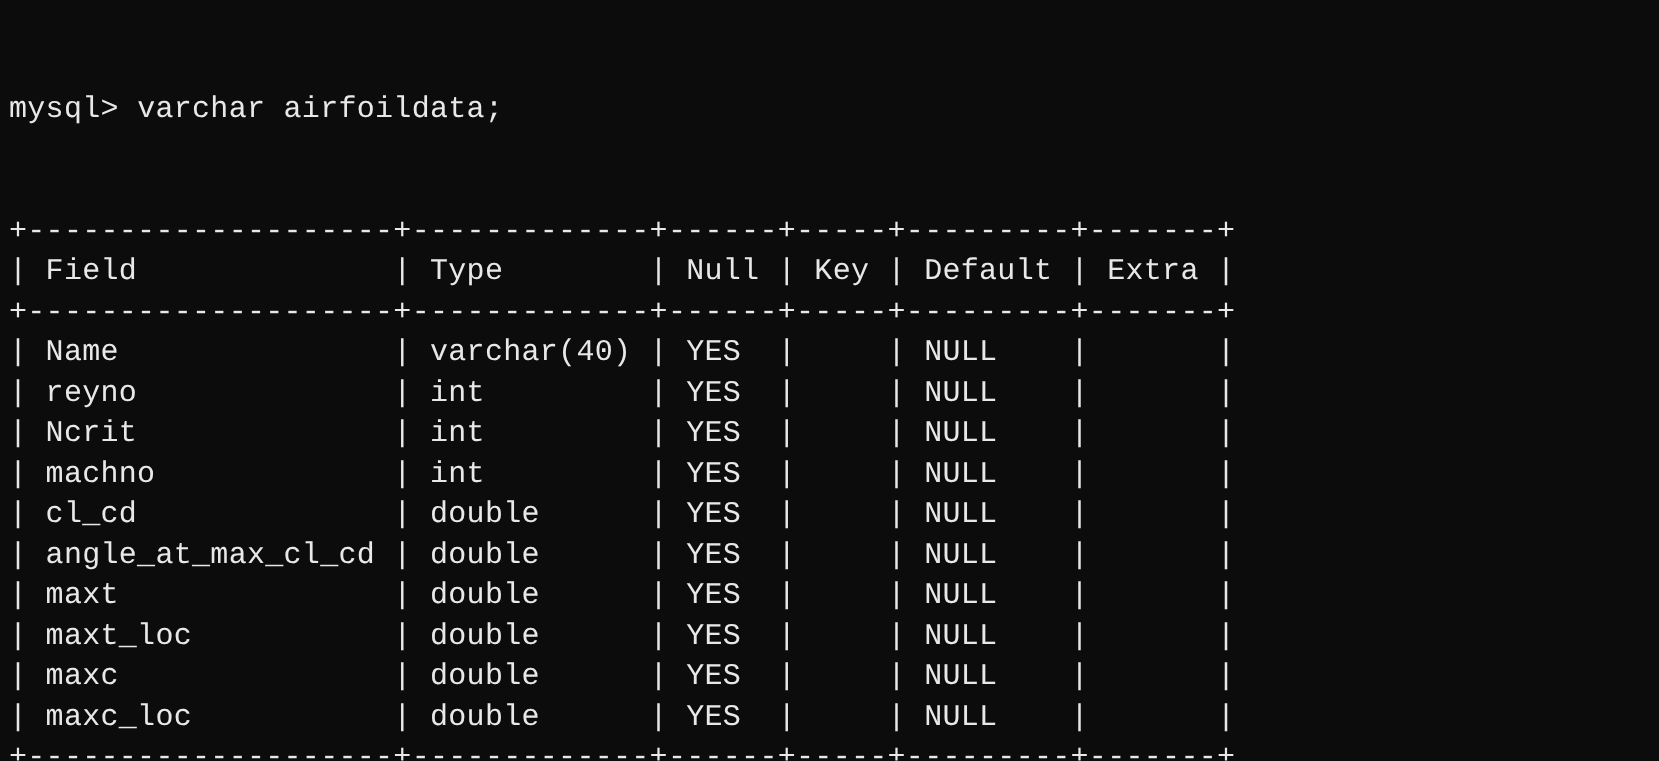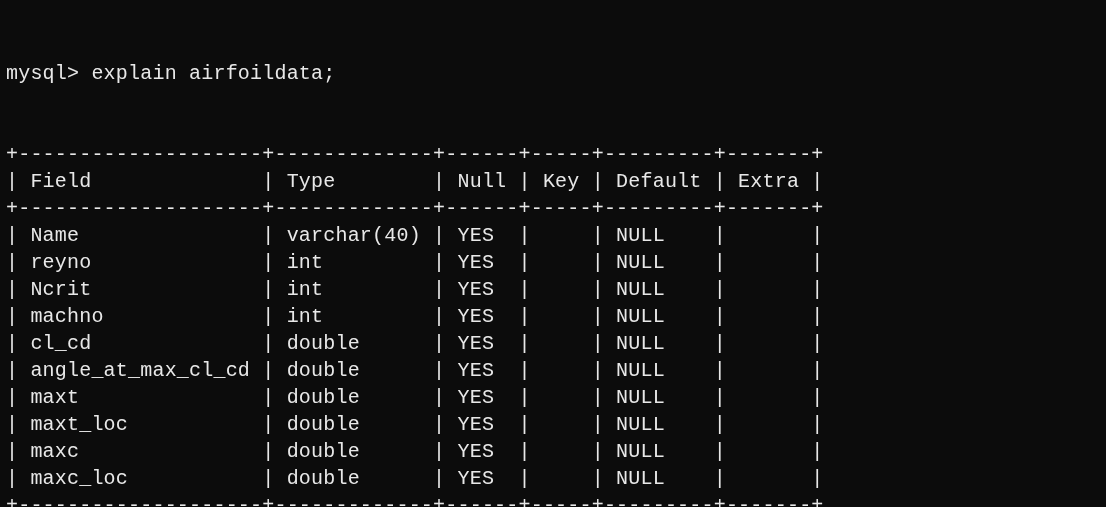--- a/index.html
+++ b/index.html
@@ -20,16 +20,16 @@
     white-space: pre;
   }
   .line span[data-bind], .line span[data-name] {
     white-space: pre;
   }
 </style>
 </head>
 <body>
 
 <div class="terminal" data-name="terminal-output">
-  <div class="line" data-name="prompt-line"><span data-name="shell-prompt" data-bind="prompt">mysql&gt;</span> <span data-name="sql-command" data-bind="command">explain airfoildata;</span></div>
+  <div class="line" data-name="prompt-line"><span data-name="shell-prompt" data-bind="prompt">mysql&gt;</span> <span data-name="sql-command" data-bind="command">varchar airfoildata;</span></div>
   <div id="table-host" data-name="result-table"><div class="line" data-name="table-separator">+--------------------+-------------+------+-----+---------+-------+</div><div class="line" data-name="table-header-row">| Field              | Type        | Null | Key | Default | Extra |</div><div class="line" data-name="table-separator">+--------------------+-------------+------+-----+---------+-------+</div><div class="line" data-name="table-row">| Name               | varchar(40) | YES  |     | NULL    |       |</div><div class="line" data-name="table-row">| reyno              | int         | YES  |     | NULL    |       |</div><div class="line" data-name="table-row">| Ncrit              | int         | YES  |     | NULL    |       |</div><div class="line" data-name="table-row">| machno             | int         | YES  |     | NULL    |       |</div><div class="line" data-name="table-row">| cl_cd              | double      | YES  |     | NULL    |       |</div><div class="line" data-name="table-row">| angle_at_max_cl_cd | double      | YES  |     | NULL    |       |</div><div class="line" data-name="table-row">| maxt               | double      | YES  |     | NULL    |       |</div><div class="line" data-name="table-row">| maxt_loc           | double      | YES  |     | NULL    |       |</div><div class="line" data-name="table-row">| maxc               | double      | YES  |     | NULL    |       |</div><div class="line" data-name="table-row">| maxc_loc           | double      | YES  |     | NULL    |       |</div><div class="line" data-name="table-separator">+--------------------+-------------+------+-----+---------+-------+</div></div>
   
 </div>
 
 </body></html>

